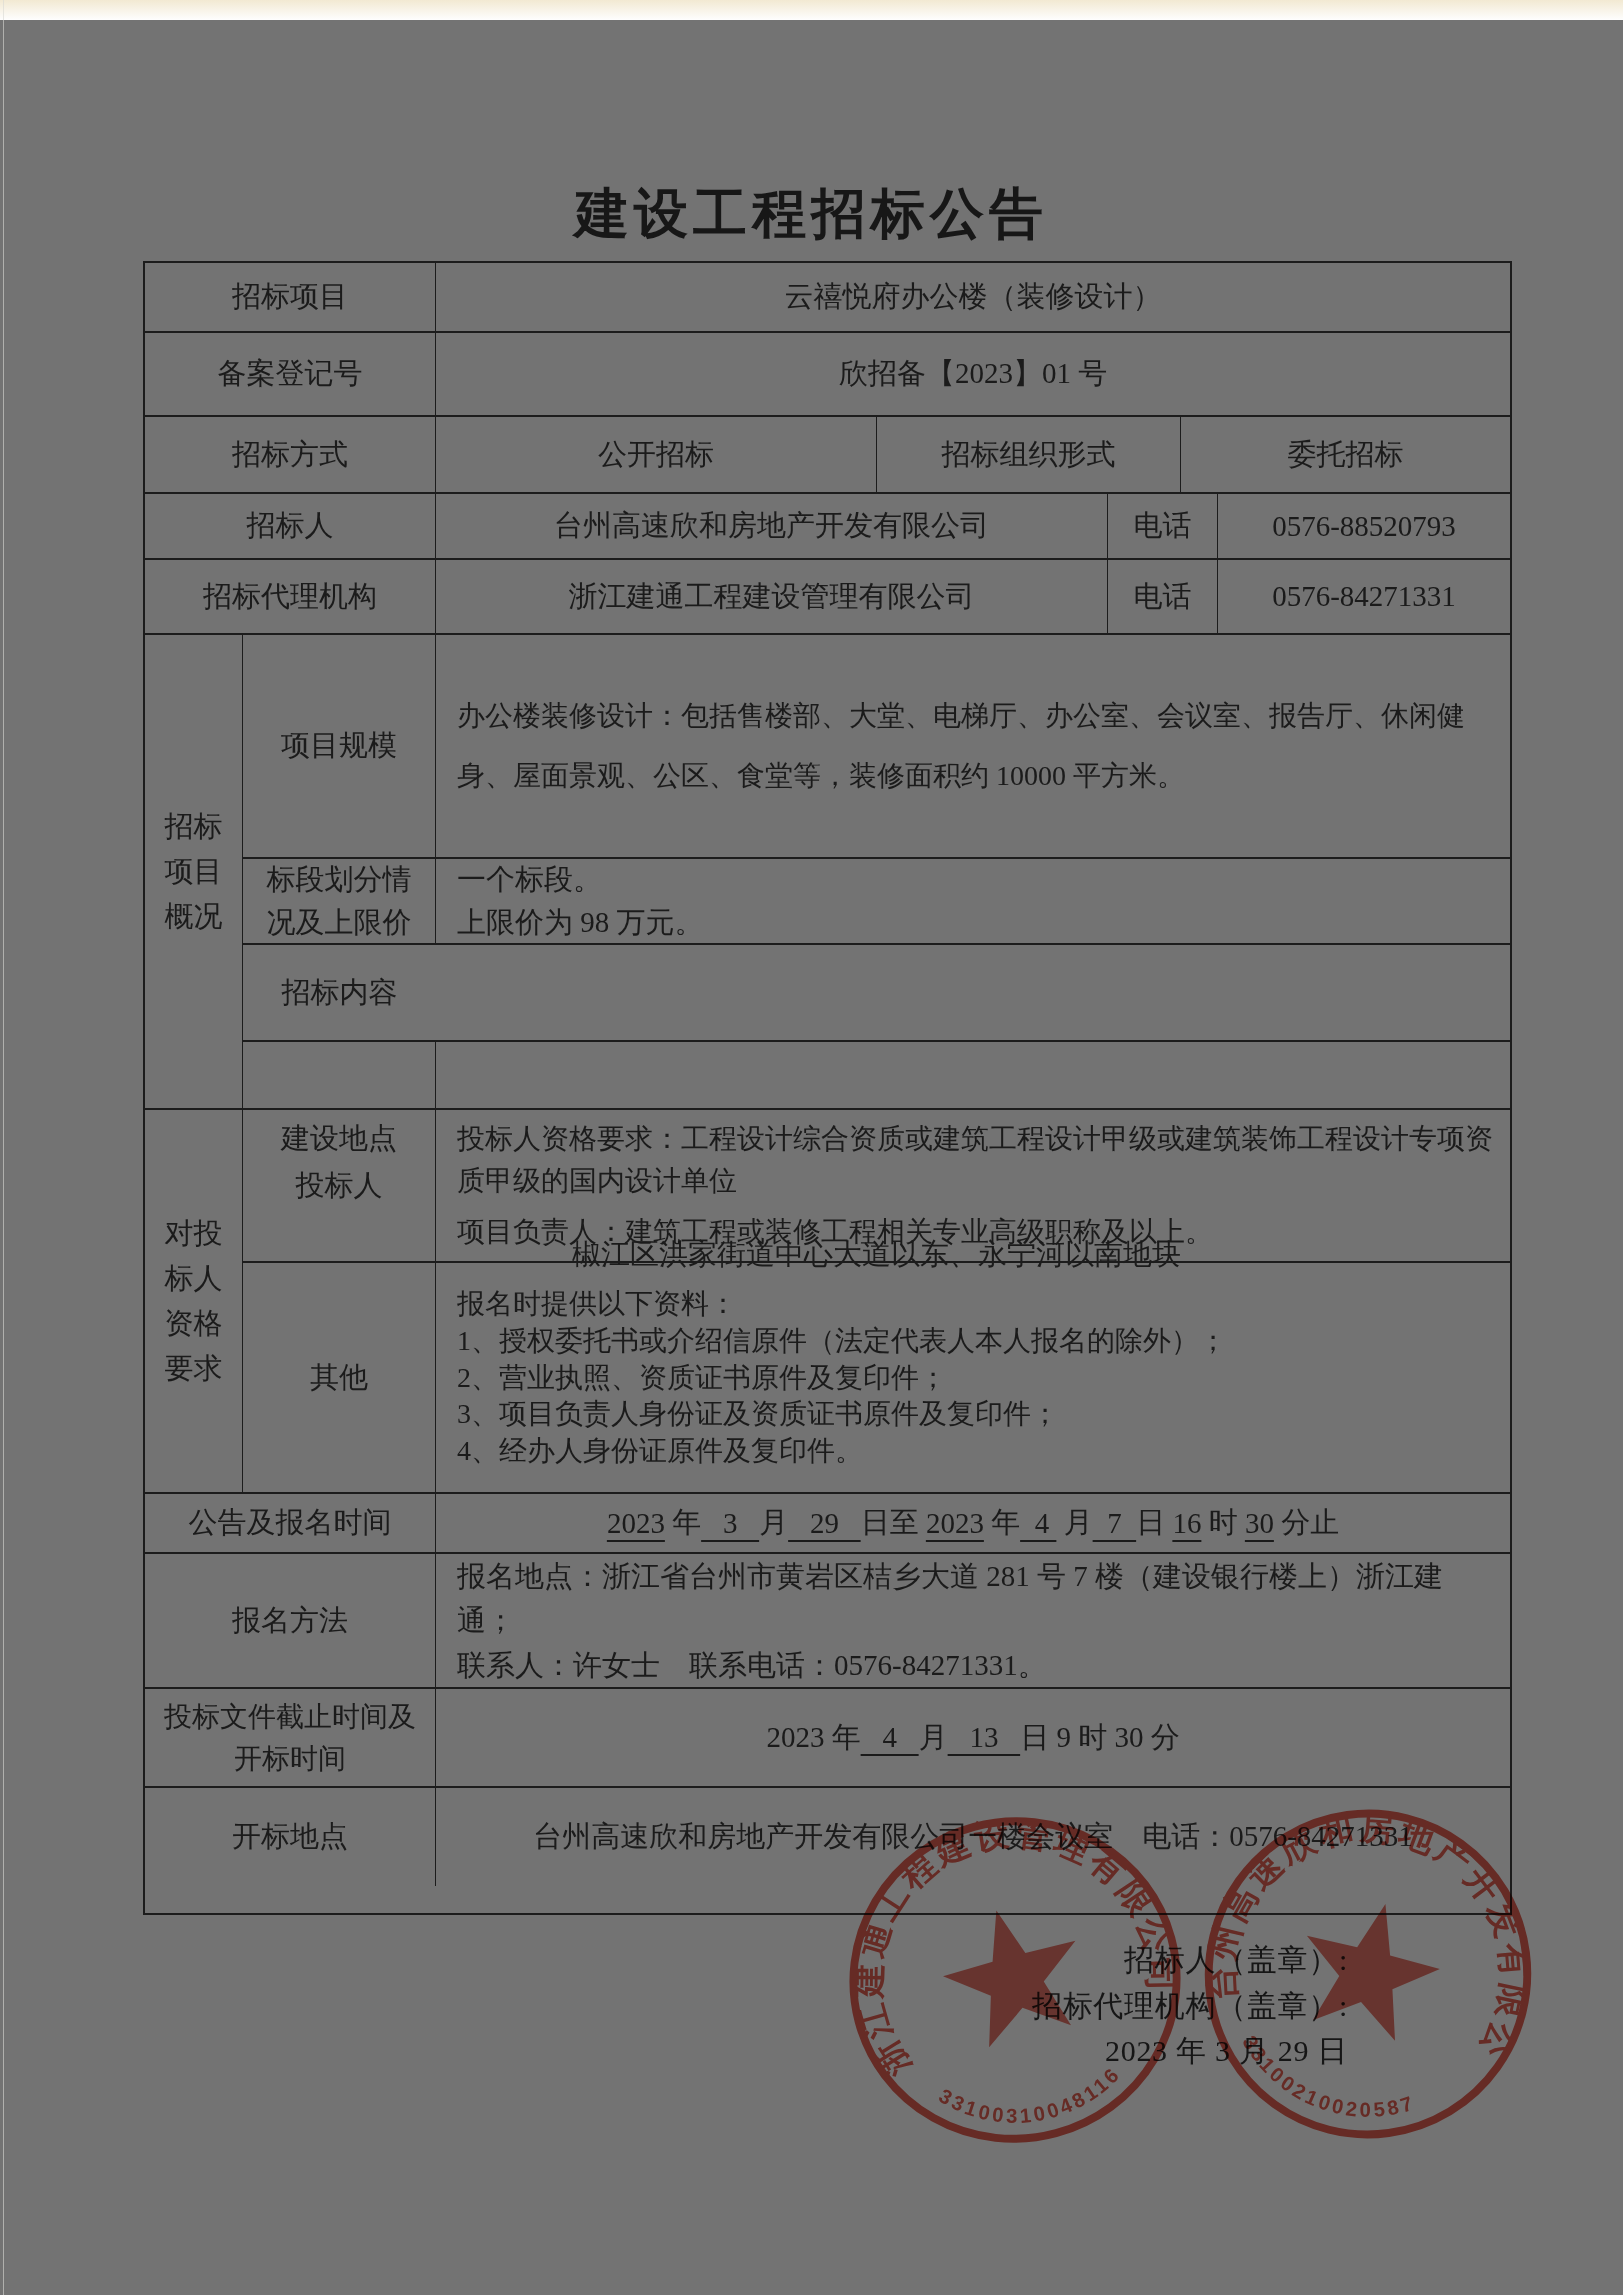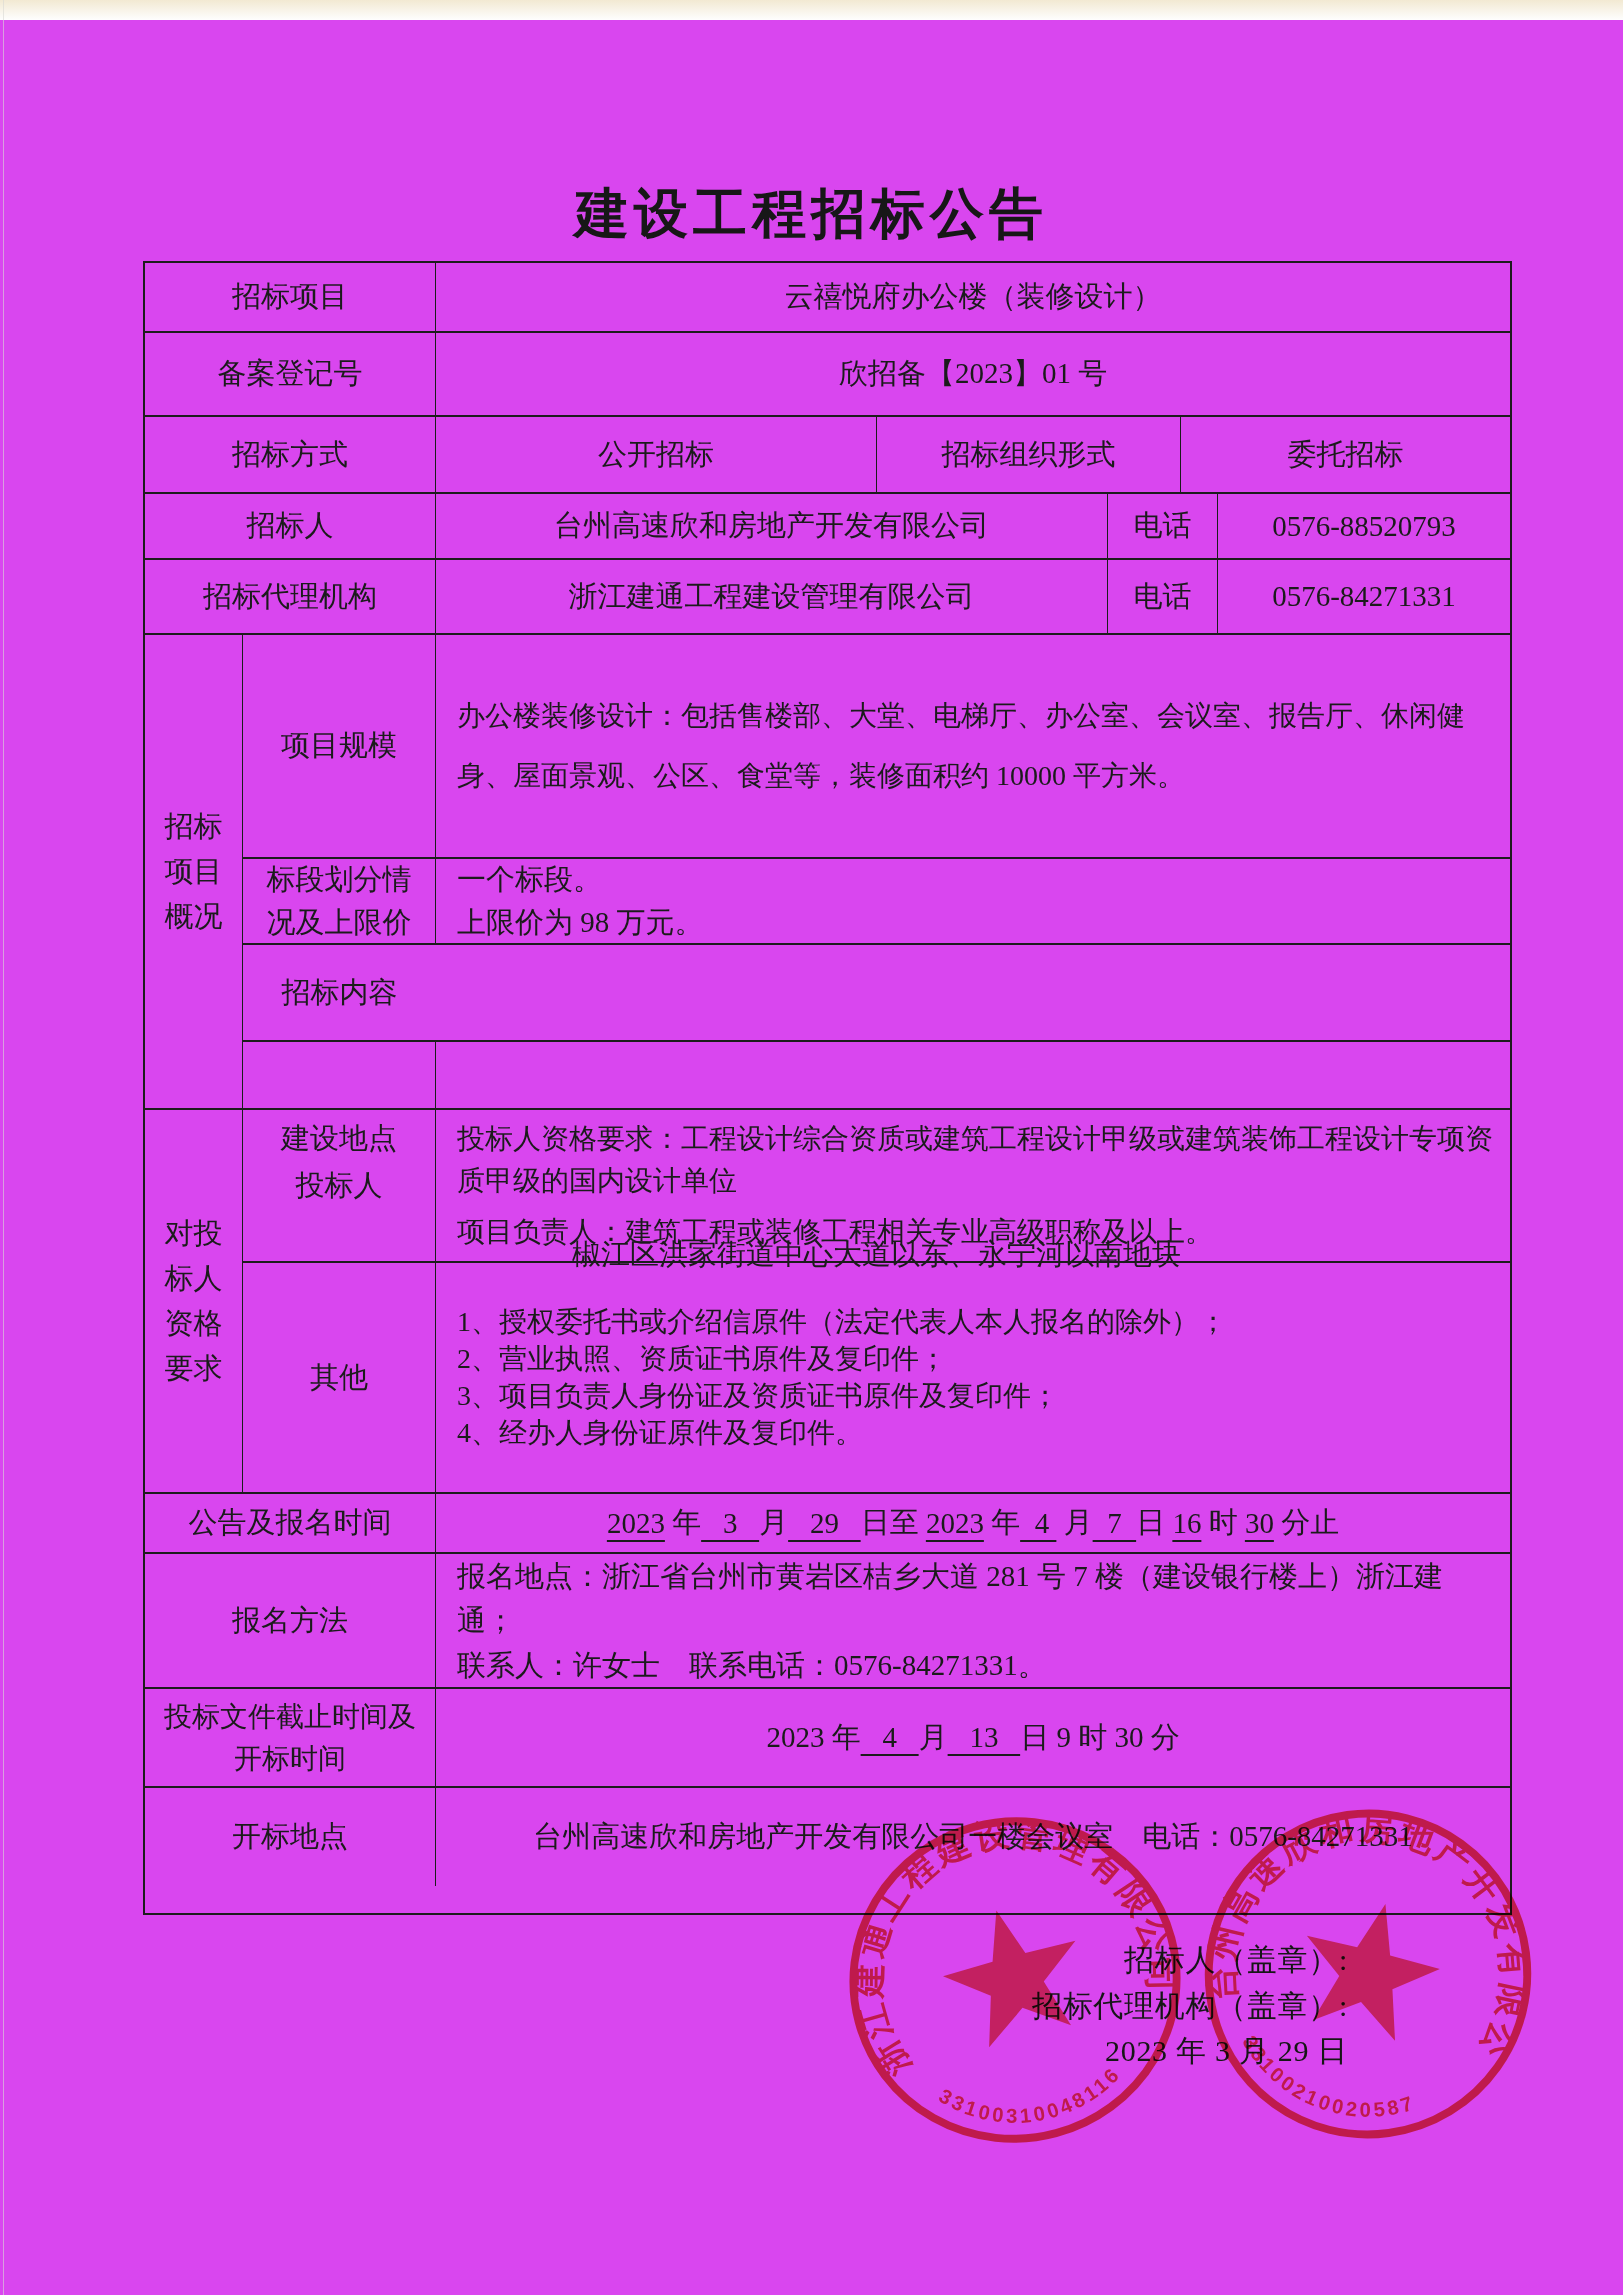--- a/index.html
+++ b/index.html
@@ -1,16 +1,16 @@
 <!DOCTYPE html>
 <html style="font-size:10.5px"><head>
 <meta charset="utf-8">
 <style>
   html,body{margin:0;padding:0;background:#9a9a9a;}
-  .page{position:relative;width:1623px;height:2295px;background:#d946ef;overflow:hidden;
+  .page{position:relative;width:1623px;height:2295px;background:#737373;overflow:hidden;
         font-family:"Liberation Serif","DejaVu Serif",serif;color:#1b1b1b;}
   .scan-top{position:absolute;top:0;left:0;right:0;height:19.6px;
             background:linear-gradient(#f2e9d2,#fefefe);}
   .scan-left{position:absolute;top:0;left:2.6px;width:1.3px;bottom:0;background:#d8d8d4;opacity:.6;}
 
   .doc-title{position:absolute;top:178px;left:0;width:100%;text-align:center;
              font-family:"Liberation Sans","DejaVu Sans",sans-serif;font-weight:900;
              font-size:54px;letter-spacing:5.2px;color:#171717;}
 
   
@@ -136,20 +136,21 @@
             <div>
               <p class="bid-p two-line">投标人资格要求：工程设计综合资质或建筑工程设计甲级或建筑装饰工程设计专项资质甲级的国内设计单位</p>
               <p class="bid-p two-line">项目负责人：建筑工程或装修工程相关专业高级职称及以上。</p>
             </div>
           </div>
         </div>
         <div class="srow" style="height:230px;">
           <div class="cell lab w-sublab">其他</div>
           <div class="cell w-rest pad" style="font-size:28px;">
             <div class="list-txt">
+              <div>报名时提供以下资料：</div>
               <div>1、授权委托书或介绍信原件（法定代表人本人报名的除外）；</div>
               <div>2、营业执照、资质证书原件及复印件；</div>
               <div>3、项目负责人身份证及资质证书原件及复印件；</div>
               <div>4、经办人身份证原件及复印件。</div>
             </div>
           </div>
         </div>
       </div>
     </div>
 

